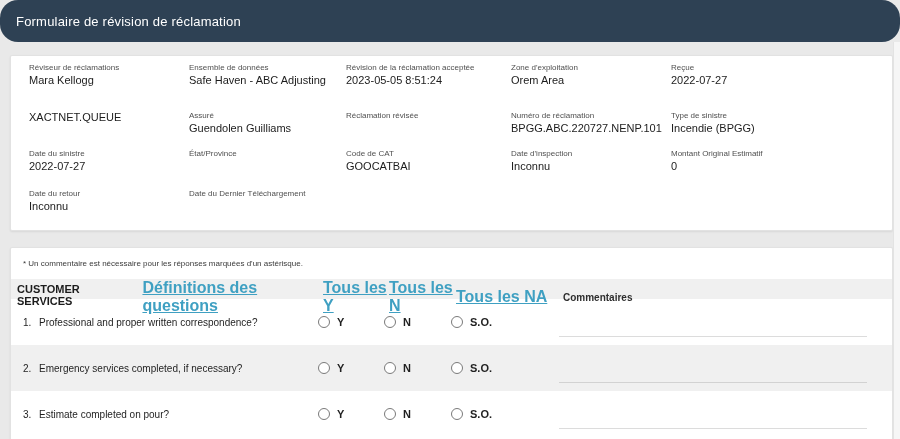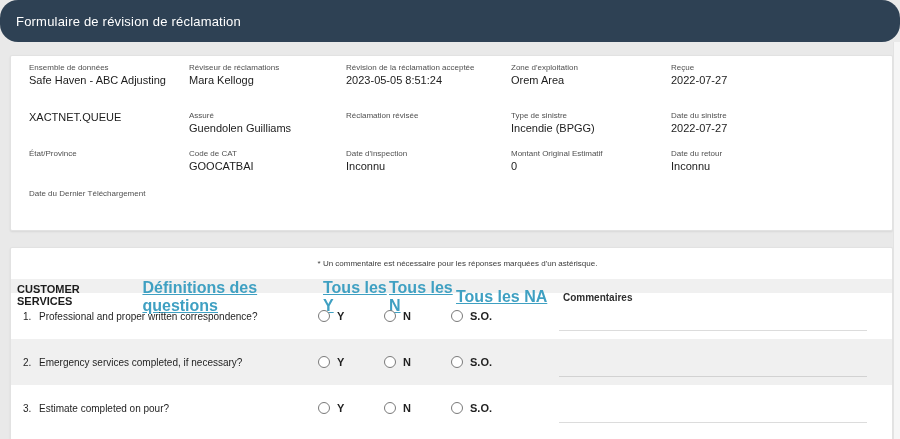--- a/index.html
+++ b/index.html
@@ -62,25 +62,24 @@
   }
   .card-survey {
     margin-top: 16px;
     height: 204px;
     padding-top: 11px;
   }
   .survey-note {
     font-size: 8px;
     color: #3a3a3a;
     padding-left: 12px;
-    text-align: center;
   }
   .survey-header {
     margin-top: 11px;
-    height: 14px;
+    height: 20px;
     background: #f0f0f0;
     display: grid;
     grid-template-columns: 306px 66px 67px 107px 1fr;
     align-items: center;
     padding-left: 6px;
   }
   .survey-header .title-cell {
     display: flex;
     align-items: baseline;
     gap: 13px;
@@ -155,28 +154,28 @@
 <body>
 
 <div class="appbar">
   <div class="appbar-title">Formulaire de révision de réclamation</div>
 </div>
 
 <div class="scroll-track"></div>
 
 <div class="card card-info">
   <div class="field">
+    <div class="field-label">Réviseur de réclamations</div>
+    <div class="field-value">Mara Kellogg</div>
+  </div>
+  <div class="field">
     <div class="field-label">Ensemble de données</div>
     <div class="field-value">Safe Haven - ABC Adjusting</div>
   </div>
   <div class="field">
-    <div class="field-label">Réviseur de réclamations</div>
-    <div class="field-value">Mara Kellogg</div>
-  </div>
-  <div class="field">
     <div class="field-label">Révision de la réclamation acceptée</div>
     <div class="field-value">2023-05-05 8:51:24</div>
   </div>
   <div class="field">
     <div class="field-label">Zone d'exploitation</div>
     <div class="field-value">Orem Area</div>
   </div>
   <div class="field">
     <div class="field-label">Reçue</div>
     <div class="field-value">2022-07-27</div>
@@ -185,20 +184,24 @@
   <div class="field">
     <div class="field-value">XACTNET.QUEUE</div>
   </div>
   <div class="field">
     <div class="field-label">Assuré</div>
     <div class="field-value">Guendolen Guilliams</div>
   </div>
   <div class="field">
     <div class="field-label">Réclamation révisée</div>
     <div class="field-value"></div>
+  </div>
+  <div class="field">
+    <div class="field-label">Numéro de réclamation</div>
+    <div class="field-value">BPGG.ABC.220727.NENP.101</div>
   </div>
   <div class="field">
     <div class="field-label">Type de sinistre</div>
     <div class="field-value">Incendie (BPGG)</div>
   </div>
 
   <div class="field">
     <div class="field-label">Date du sinistre</div>
     <div class="field-value">2022-07-27</div>
   </div>

